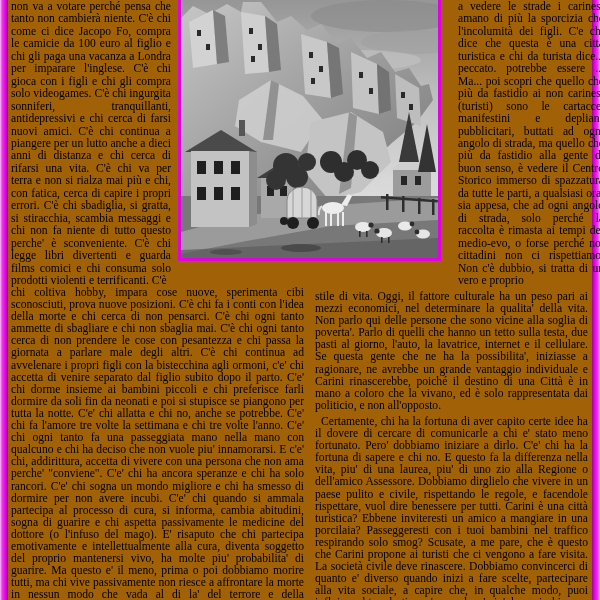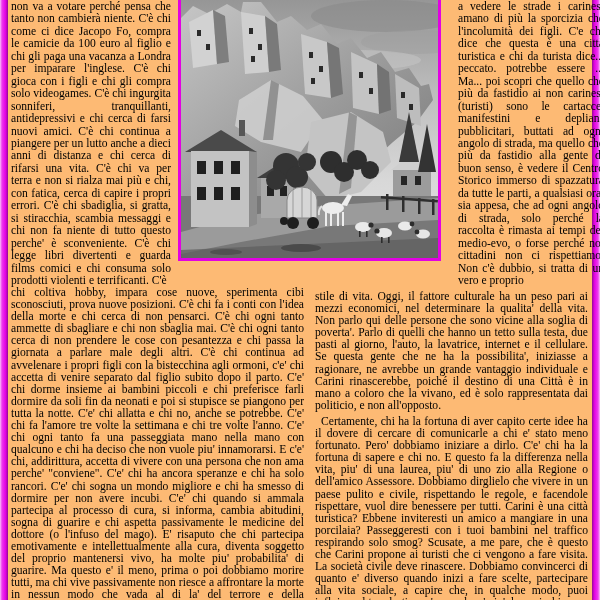--- a/index.html
+++ b/index.html
@@ -1,18 +1,18 @@
 <!DOCTYPE html>
 <html><head>
 <meta charset="utf-8">
 <style>
   html,body { margin:0; padding:0; background:#ffffff; }
   .page {
     position:relative; width:600px; height:600px; overflow:hidden;
-    background:#fdba74; color:#000000;
+    background:#a16207; color:#000000;
     font-family:"Liberation Serif", serif;
   }
   .side-border { position:absolute; top:0; bottom:0; width:8px; }
   .side-border.left {
     left:0;
     background:linear-gradient(to right,#f9c6f9 0%,#ef3bef 25%,#e201e2 70%,#a70ba7 92%,#8d078d 100%);
   }
   .side-border.right {
     right:0;
     background:linear-gradient(to left,#f9c6f9 0%,#ef3bef 25%,#e201e2 70%,#a70ba7 92%,#8d078d 100%);

